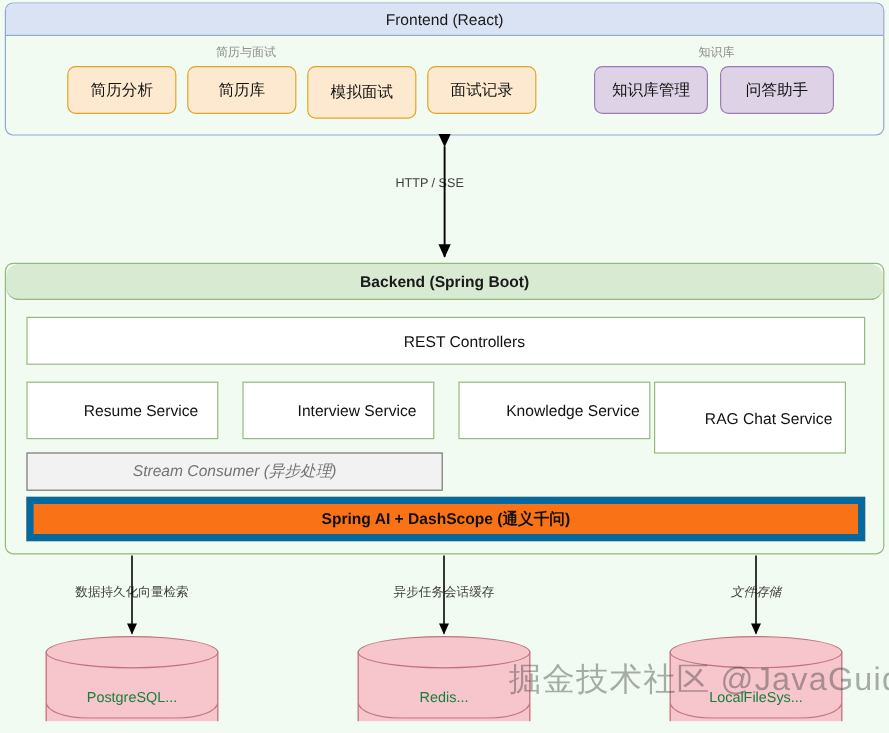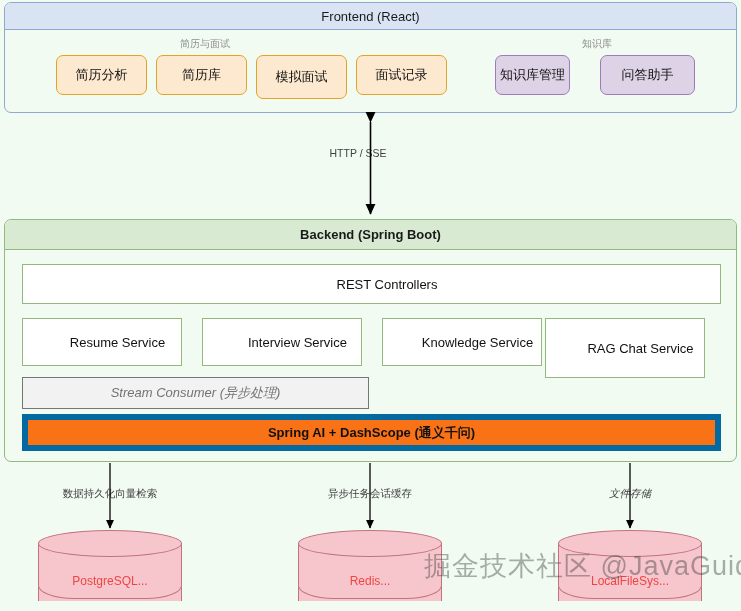--- a/index.html
+++ b/index.html
@@ -107,20 +107,21 @@
     height: 30px;
     background: #d9ead3;
     border-bottom: 1px solid #93b97e;
     box-sizing: border-box;
     display: flex;
     align-items: center;
     justify-content: center;
     font-size: 13px;
     font-weight: bold;
     color: #1a1a1a;
+    border-radius: 11px;
   }
   .rect {
     position: absolute;
     box-sizing: border-box;
     display: flex;
     align-items: center;
     justify-content: center;
     font-size: 13px;
     color: #111;
     white-space: nowrap;
@@ -184,21 +185,21 @@
     border: 1px solid #c0737e;
     border-radius: 50%;
   }
   .cyl-label {
     position: absolute;
     left: 0;
     top: 44px;
     width: 144px;
     text-align: center;
     font-size: 12px;
-    color: #ef4444;
+    color: #15803d;
     white-space: nowrap;
   }
 
   svg.overlay {
     position: absolute;
     left: 0; top: 0;
     width: 741px;
     height: 611px;
     pointer-events: none;
   }
@@ -228,21 +229,21 @@
     <div class="group-caption" style="left:512px; top:34px; width:160px;">知识库</div>
 
     <div class="pill pill-orange" style="left:51px; top:52px; width:91px; height:40px;">简历分析</div>
 
     <div class="pill pill-orange" style="left:151px; top:52px; width:91px; height:40px;">简历库</div>
 
     <div class="pill pill-orange" style="left:251px; top:52px; width:91px; height:44px;">模拟面试</div>
 
     <div class="pill pill-orange" style="left:351px; top:52px; width:91px; height:40px;">面试记录</div>
 
-    <div class="pill pill-purple" style="left:490px; top:52px; width:75px; height:40px;">知识库管理</div>
+    <div class="pill pill-purple" style="left:490px; top:52px; width:95px; height:40px;">知识库管理</div>
 
     <div class="pill pill-purple" style="left:595px; top:52px; width:95px; height:40px;">问答助手</div>
   </div>
 
   <div class="arrow-label" style="left:298px; top:147px; width:120px;">HTTP / SSE</div>
 
   <div class="backend-box">
     <div class="backend-header">Backend (Spring Boot)</div>
 
     <div class="rect rect-white" style="left:17px; top:44px; width:699px; height:40px;">REST Controllers</div>

